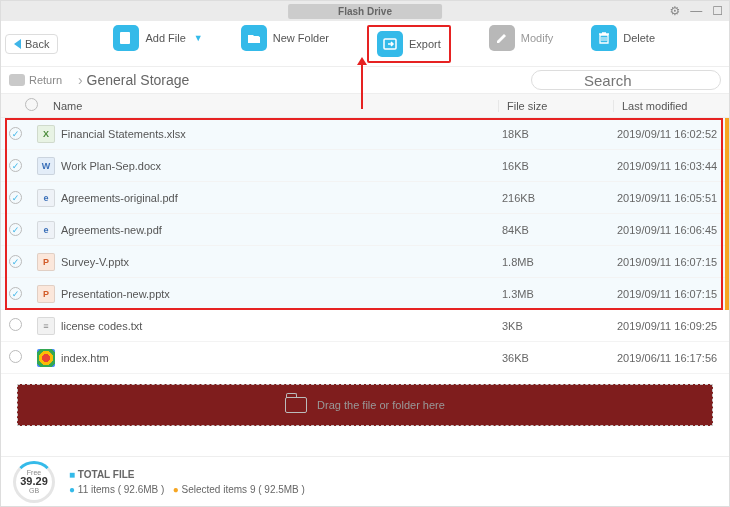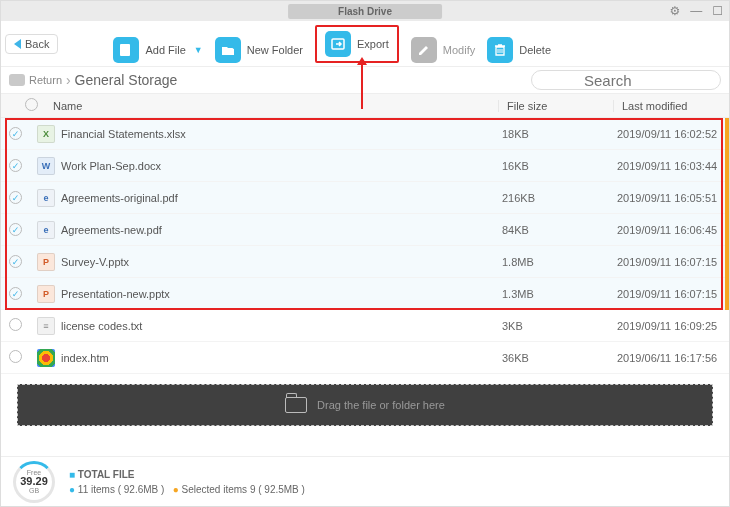--- a/index.html
+++ b/index.html
@@ -8,31 +8,31 @@
 
 .titlebar { height: 20px; background: #ebebeb; display: flex; align-items: center; justify-content: center; position: relative; }
 .titlebar-title { position: absolute; left: 50%; transform: translateX(-50%); background: #ccc; color: #666; font-size: 10px; padding: 2px 50px; border-radius: 2px; font-weight: bold; }
 .titlebar-controls { position: absolute; right: 6px; display: flex; gap: 10px; align-items: center; color: #888; }
 .gear, .minbtn, .maxbtn { font-size: 12px; cursor: pointer; }
 
 
 .toolbar { height: 45px; display: flex; align-items: center; padding: 0 4px; }
 .back-btn { display: flex; align-items: center; background: #fff; border: 1px solid #ddd; border-radius: 4px; padding: 3px 8px; font-size: 11px; color: #555; cursor: pointer; gap: 4px; }
 .back-arrow { width: 0; height: 0; border-top: 5px solid transparent; border-bottom: 5px solid transparent; border-right: 7px solid #3fb5e8; }
-.tool-group { display: flex; align-items: flex-end; gap: 12px; margin-left: 55px; }
+.tool-group { display: flex; align-items: flex-start; gap: 38px; margin-left: 55px; }
 .tool { display: flex; align-items: center; gap: 6px; cursor: pointer; font-size: 11px; color: #555; }
 .tool.disabled { color: #999; }
 .tool-icon { width: 26px; height: 26px; border-radius: 5px; display: flex; align-items: center; justify-content: center; color: #fff; font-weight: bold; }
 .tool-icon.blue { background: #34bae9; }
 .tool-icon.grey { background: #b8b8b8; }
 .dropdown-car { color: #34bae9; font-size: 9px; margin-left: 2px; }
 .export-highlight { border: 2px solid #e62222; padding: 4px 8px; border-radius: 2px; }
 
 
-.breadcrumb-row { height: 28px; border-top: 1px solid #eee; border-bottom: 1px solid #eee; display: flex; align-items: center; padding: 4px 8px; gap: 4px; }
+.breadcrumb-row { height: 28px; border-top: 1px solid #eee; border-bottom: 1px solid #eee; display: flex; align-items: center; padding: 4px 8px; gap: 16px; }
 .return-btn { display: flex; align-items: center; gap: 4px; color: #888; font-size: 11px; cursor: pointer; }
 .return-icon { width:16px; height:12px; border-radius: 3px; background:#c9c9c9; position:relative; }
 .crumb { font-size: 14px; color: #666; }
 .crumb::before { content: "› "; color:#aaa; }
 .search-box { margin-left: auto; display:flex; align-items:center; border:1px solid #ddd; border-radius:12px; width:190px; height:20px; padding:0 8px; }
 .search-box input { border:none; outline:none; font-size:15px; flex:1; background:transparent;margin-left:44px; }
 .search-icon { color:#888; font-size:12px; }
 
 
 .table-header { height: 24px; background:#f7f7f7; display:flex; align-items:center; font-size:11px; color:#555; border-bottom:1px solid #eee; padding-left:24px; }
@@ -54,21 +54,21 @@
 .ficon.xlsx { background:#e8f3e4; color:#4b8b3b; }
 .ficon.docx { background:#e3edf8; color:#3a6fb8; }
 .ficon.pdf  { background:#eef2f7; color:#3a6fb8; }
 .ficon.pptx { background:#fbe7db; color:#d25b28; }
 .ficon.txt  { background:#f2f2f2; color:#888; }
 .ficon.htm  { background:radial-gradient(circle,#ea4335 30%,#fbbc05 31% 55%,#34a853 56% 80%,#4285f4 81%); color:transparent; border:none; }
 .size-cell { width:115px; padding-left:8px; color:#666; }
 .mod-cell { width:120px; padding-left:8px; color:#666; }
 
 
-.dropzone { margin:10px 16px 0; height:42px; border:1px dashed #ccc; background:#404040; display:flex; align-items:center; justify-content:center; gap:10px; color:#999; font-size:11px; }
+.dropzone { margin:10px 16px 0; height:42px; border:1px dashed #ccc; background:#7f1d1d; display:flex; align-items:center; justify-content:center; gap:10px; color:#999; font-size:11px; }
 .folder-icon { width:22px; height:16px; border:1.5px solid #bbb; border-radius:2px; position:relative; }
 .folder-icon::before { content:""; position:absolute; top:-5px; left:0; width:9px; height:4px; border:1.5px solid #bbb; border-bottom:none; border-radius:2px 2px 0 0; }
 
 
 .footer { position:absolute; bottom:0; left:0; right:0; height:50px; border-top:1px solid #eee; display:flex; align-items:center; padding:0 12px; gap:14px; font-size:10px; color:#666; }
 .gauge { width:42px; height:42px; border-radius:50%; border:3px solid #e5e5e5; border-top-color:#34bae9; display:flex; flex-direction:column; align-items:center; justify-content:center; line-height:1; }
 .gauge .t1 { font-size:7px; color:#888; }
 .gauge .t2 { font-size:11px; color:#333; font-weight:600; }
 .gauge .t3 { font-size:7px; color:#888; }
 .stats { display:flex; flex-direction:column; gap:4px; }

